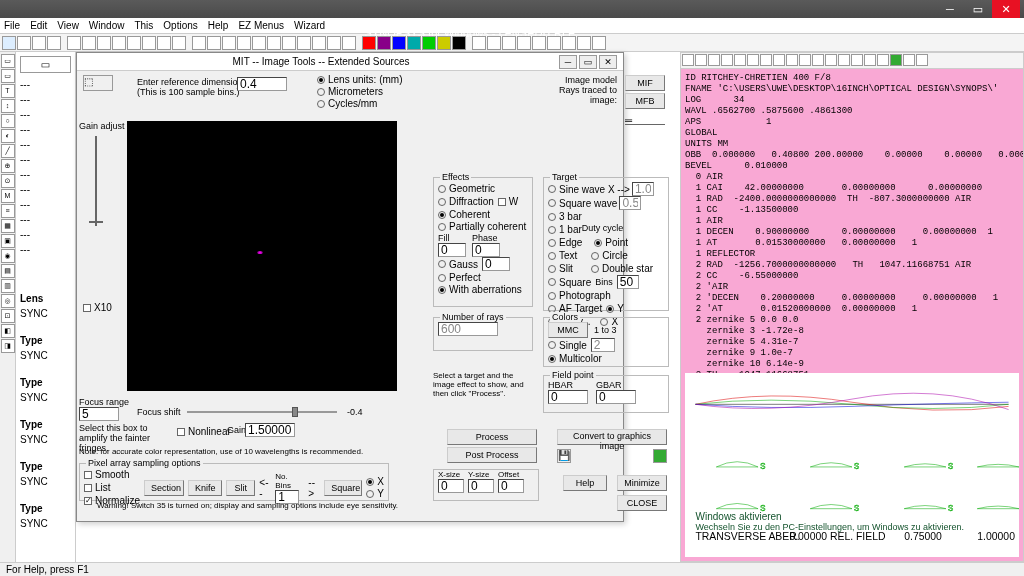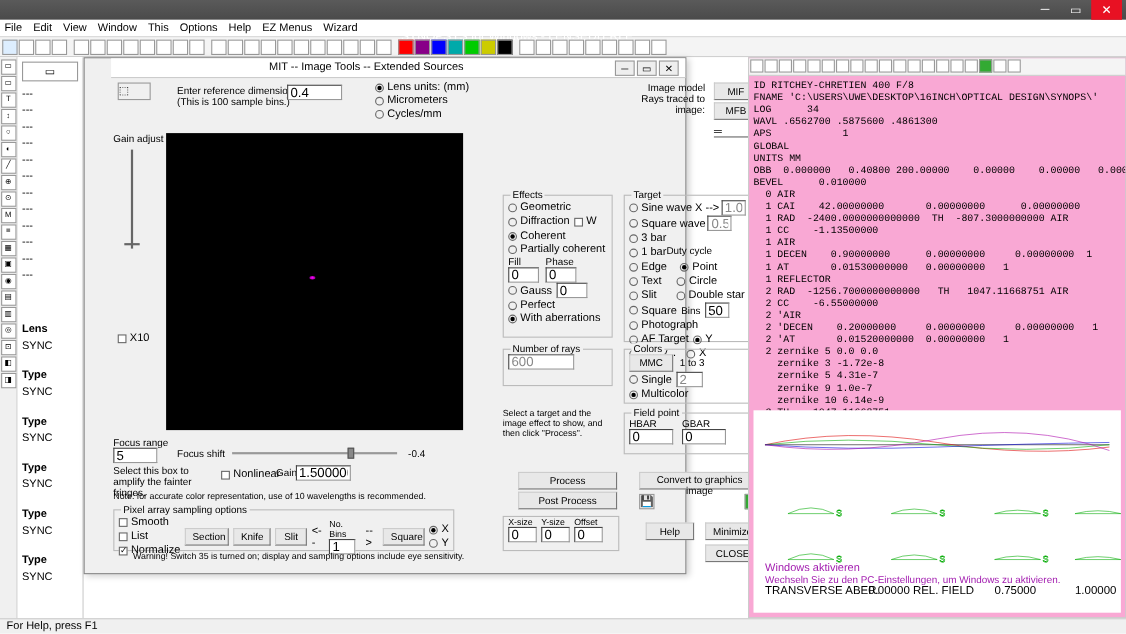--- a/index.html
+++ b/index.html
@@ -15,21 +15,21 @@
 .tsep { width: 4px; }
 
 .workarea { position: absolute; top: 52px; left: 0; right: 0; bottom: 14px; background: #fff; }
 
 .left-tools { position: absolute; left: 0; top: 0; width: 16px; bottom: 0; background: #f0f0f0; border-right: 1px solid #ccc; display: flex; flex-direction: column; gap: 1px; padding-top: 2px; }
 .left-tools .lt { width: 14px; height: 14px; border: 1px solid #999; background: #fff; margin: 0 auto; font-size: 7px; text-align: center; line-height: 12px; }
 
 .left-panel { position: absolute; left: 16px; top: 0; width: 60px; bottom: 0; background: #fff; border-right: 1px solid #ccc; padding: 4px; font-size: 9px; overflow: hidden; }
 .left-panel .row { margin-bottom: 4px; white-space: nowrap; }
 
-.dialog { position: absolute; left: 76px; top: 0; width: 548px; height: 470px; background: #f0f0f0; border: 1px solid #888; box-shadow: 2px 2px 6px rgba(0,0,0,0.2); padding-left: 24px; }
+.dialog { position: absolute; left: 76px; top: 0; width: 548px; height: 470px; background: #f0f0f0; border: 1px solid #888; box-shadow: 2px 2px 6px rgba(0,0,0,0.2); }
 .dlgtitle { background: #fff; height: 18px; display: flex; align-items: center; padding: 0 6px; border-bottom: 1px solid #ccc; }
 .dlgtitle .t { flex: 1; text-align: center; font-size: 10px; }
 .dlgtitle .dbtns { display: flex; gap: 2px; }
 .dlgtitle .db { width: 18px; height: 14px; border: 1px solid #999; text-align: center; font-size: 9px; line-height: 12px; background: #eee; }
 .dlgbody { position: relative; padding: 6px; height: calc(100% - 18px); font-size: 9px; }
 
 .preview { position: absolute; left: 50px; top: 50px; width: 270px; height: 270px; background: #000; }
 .preview .spot { position: absolute; left: 48%; top: 48%; width: 6px; height: 3px; background: radial-gradient(circle, #f0f 0%, #a0a 60%, transparent 100%); border-radius: 50%; }
 
 .lbl { font-size: 9px; color: #000; }
@@ -44,21 +44,21 @@
 .check.sel .box::after { content: "✓"; position: absolute; left: 0; top: -2px; font-size: 8px; }
 
 .rightdoc { position: absolute; left: 680px; top: 0; right: 0; bottom: 0; background: #f9a8d4; border: 1px solid #ccc; }
 .rightdoc .rtoolbar { height: 16px; border-bottom: 1px solid #ccc; background: #f4f4f4; display: flex; gap: 1px; padding: 1px; }
 .rightdoc .rtoolbar .tb { width: 12px; height: 12px; border: 1px solid #999; background: #fff; }
 .rightdoc .txt { padding: 4px; font-family: "Courier New", monospace; font-size: 9px; white-space: pre; line-height: 11px; color: #000; overflow: hidden; }
 .rightdoc .plot { position: absolute; left: 4px; right: 4px; top: 320px; bottom: 4px; background: #fff; }
 
 .statusbar { position: absolute; left: 0; right: 0; bottom: 0; height: 14px; background: #f0f0f0; border-top: 1px solid #ccc; padding: 0 6px; font-size: 10px; line-height: 14px; }
 
-.watermark { position: absolute; right: 60px; bottom: 30px; color: #a21caf; font-size: 12px; }
+.watermark { position: absolute; right: 60px; bottom: 30px; color: #14532d; font-size: 12px; }
 .watermark .sub { font-size: 9px; }
 </style>
 </head>
 <body>
 
 <div class="titlebar">
   <span class="title">SYNOPSYS for Windows - LENSEDIT.RLE</span>
   <div class="winbtns">
     <div class="winbtn">─</div>
     <div class="winbtn">▭</div>

